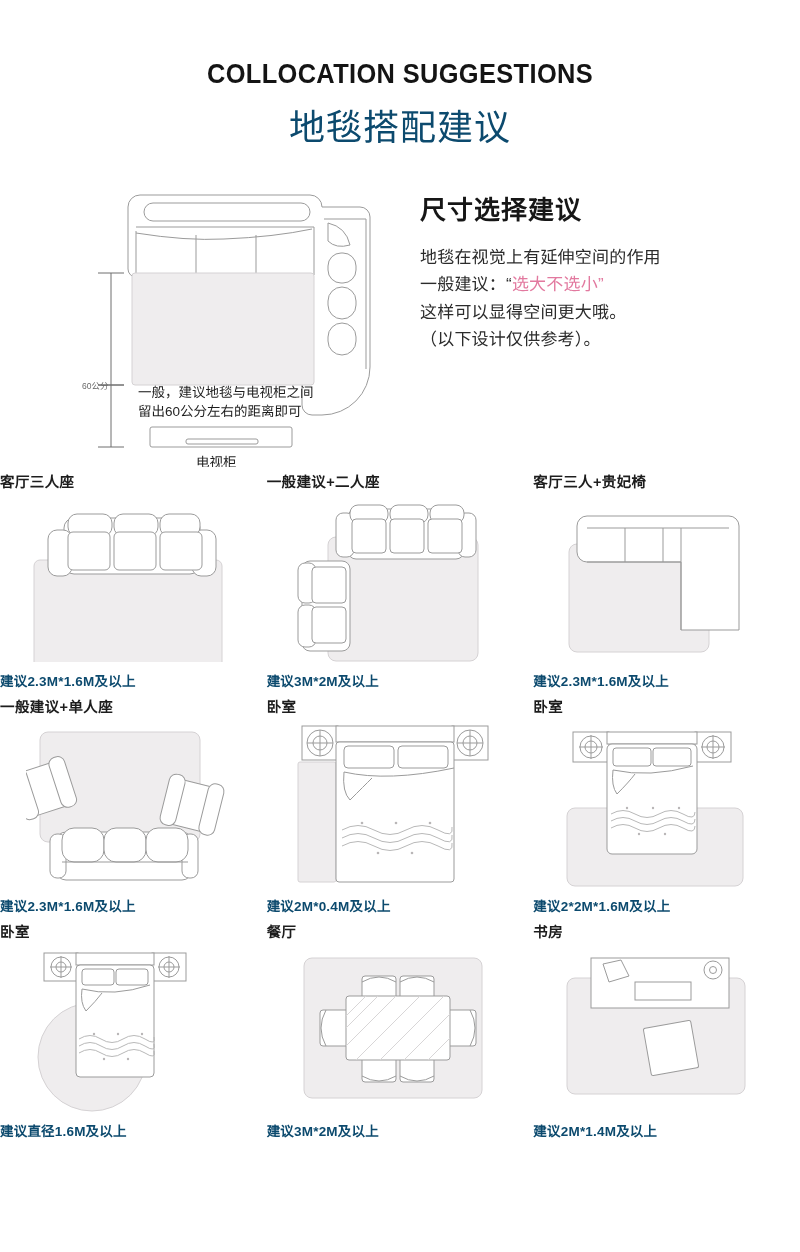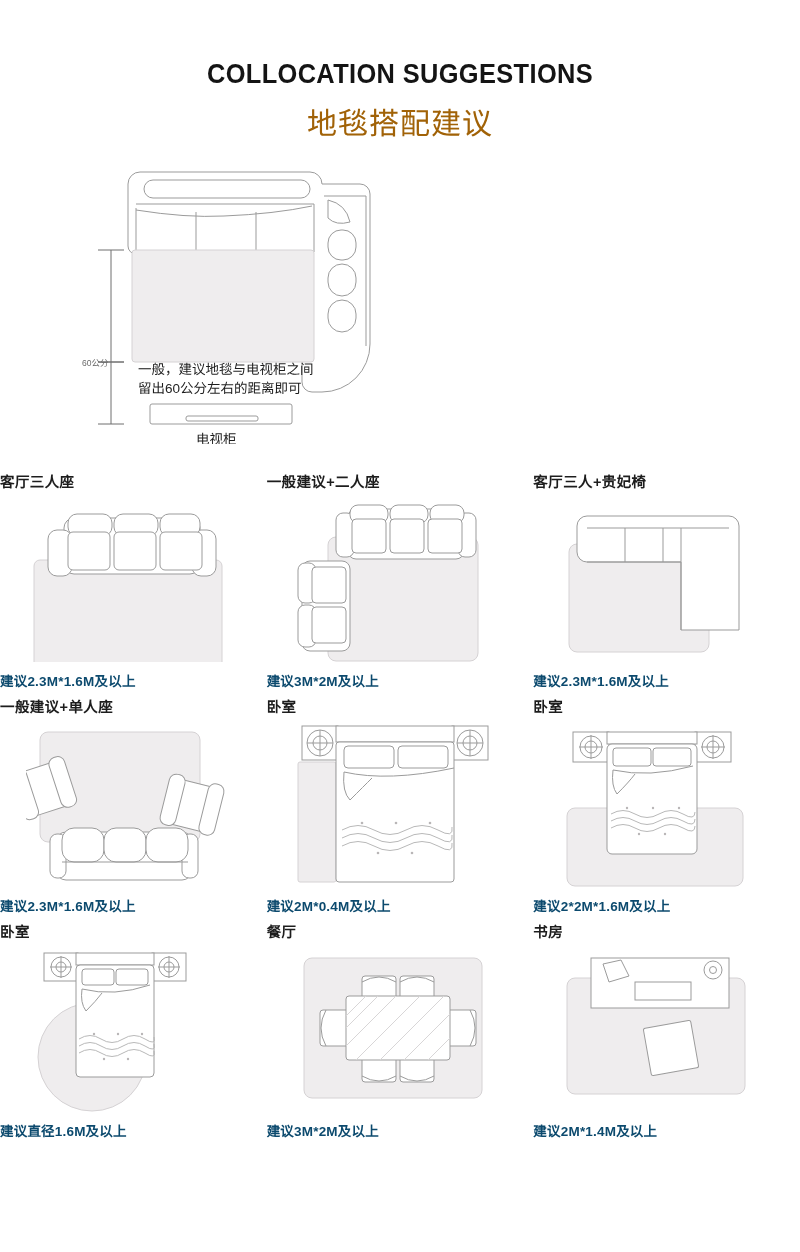--- a/index.html
+++ b/index.html
@@ -15,32 +15,32 @@
   .page{width:800px;height:1252px;position:relative;}
 
   
   .header{text-align:center;padding-top:60px;}
   .title-en{
     font-size:27px;font-weight:bold;letter-spacing:0.4px;
     color:#141414;line-height:1.1;
     transform:scaleX(0.94);
   }
   .title-cn{
-    font-size:30px;font-weight:500;color:#a16207;
+    font-size:36px;font-weight:500;color:#0c4a6e;
     margin-top:16px;letter-spacing:1px;line-height:1.2;
   }
 
   
   .top-section{
     position:relative;
     margin-top:22px;
     height:280px;
   }
   .top-diagram{
-    position:absolute;left:78px;top:0;width:320px;height:280px;text-decoration:underline;
+    position:absolute;left:78px;top:16px;width:320px;height:280px;text-decoration:underline;
   }
   .top-text{
     position:absolute;left:420px;top:18px;width:350px;
   }
   .top-text h2{
     margin:0 0 18px 0;
     font-size:26px;font-weight:bold;color:#161616;letter-spacing:1px;
   }
   .top-text p{
     margin:0;
@@ -125,20 +125,29 @@
 
         <text class="tvtxt" x="60" y="210">一般，建议地毯与电视柜之间</text>
         <text class="tvtxt" x="60" y="229">留出60公分左右的距离即可</text>
 
         <rect class="ln-f" x="72" y="240" width="142" height="20" rx="2"></rect>
         <rect class="ln-f" x="108" y="252" width="72" height="5" rx="2"></rect>
         <text class="tvtxt" x="118" y="280">电视柜</text>
       </svg>
     </div>
 
+    <div class="top-text">
+      <h2>尺寸选择建议</h2>
+      <p>
+        <span>地毯在视觉上有延伸空间的作用</span><br>
+        <span>一般建议：</span><span>“</span><span class="hl">选大不选小</span><span class="hl">”</span><br>
+        <span>这样可以显得空间更大哦。</span><br>
+        <span>（以下设计仅供参考）。</span>
+      </p>
+    </div>
   </div>
 
   <div class="grid">
 
     <div class="cell">
       <div class="cell-title">客厅三人座</div>
       <div class="cell-art">
         <svg width="215" height="160" viewBox="0 0 215 160">
           <rect class="rug" x="8" y="58" width="188" height="112" rx="6"></rect>
 

